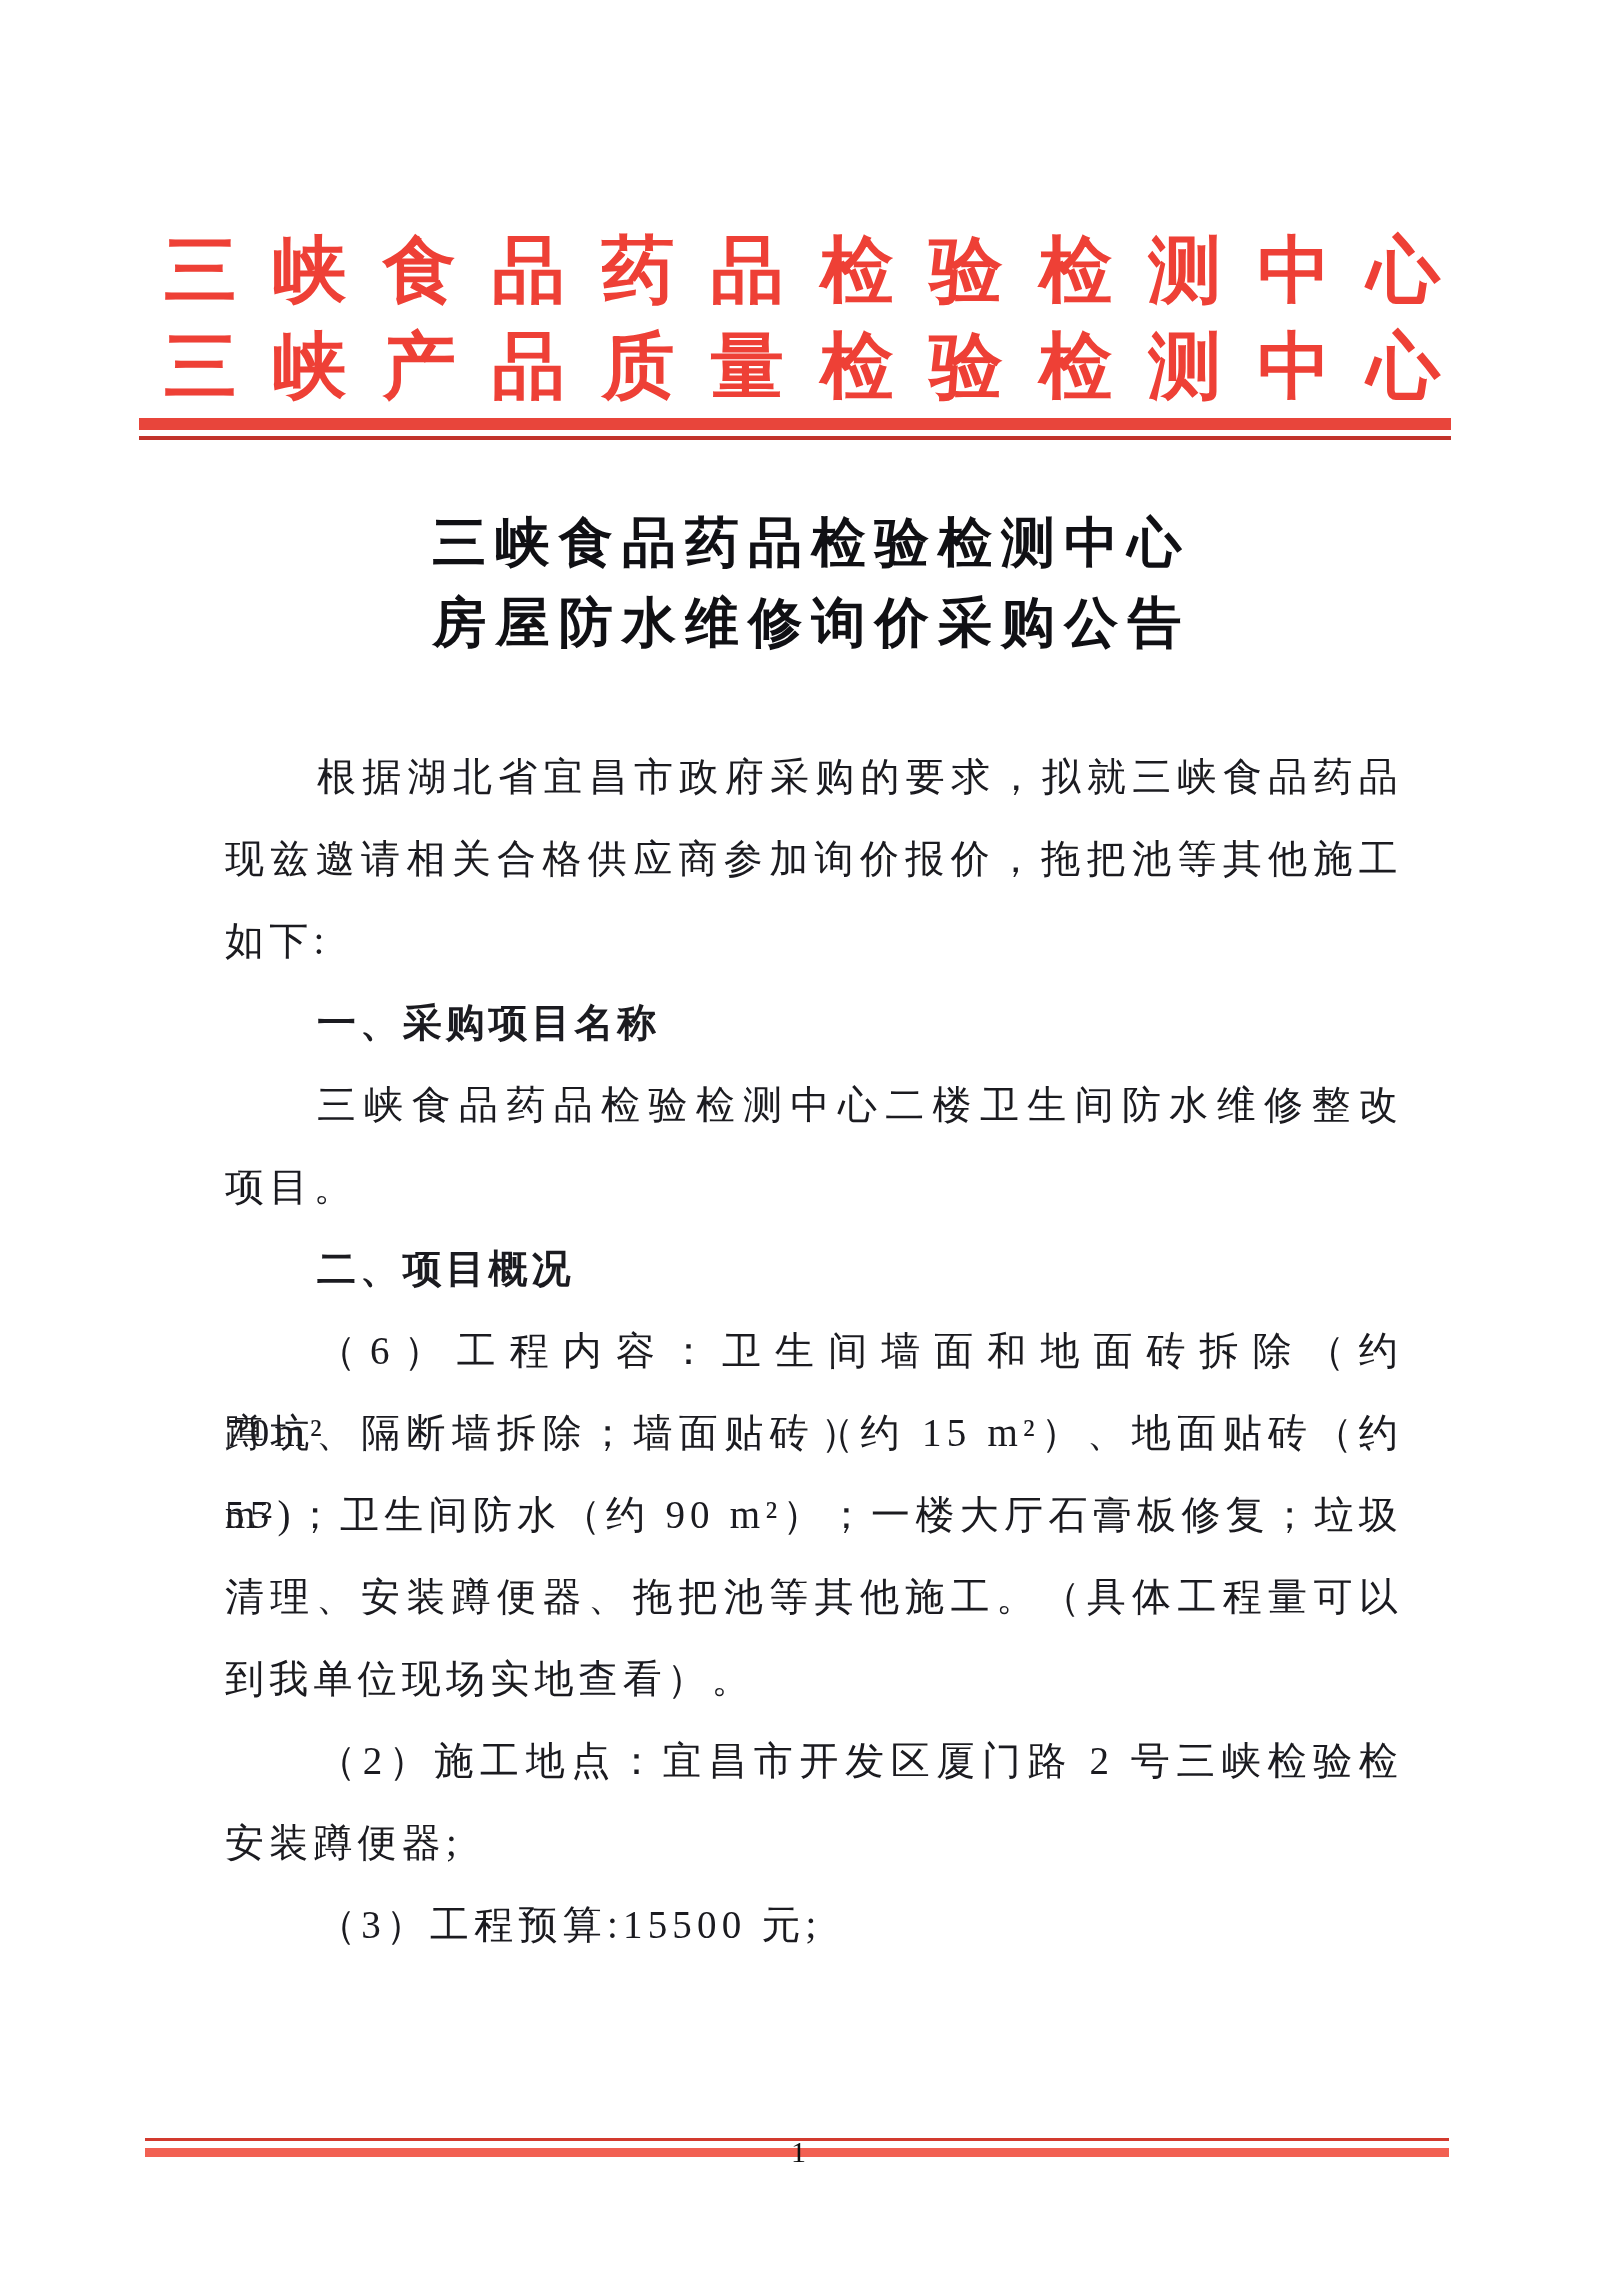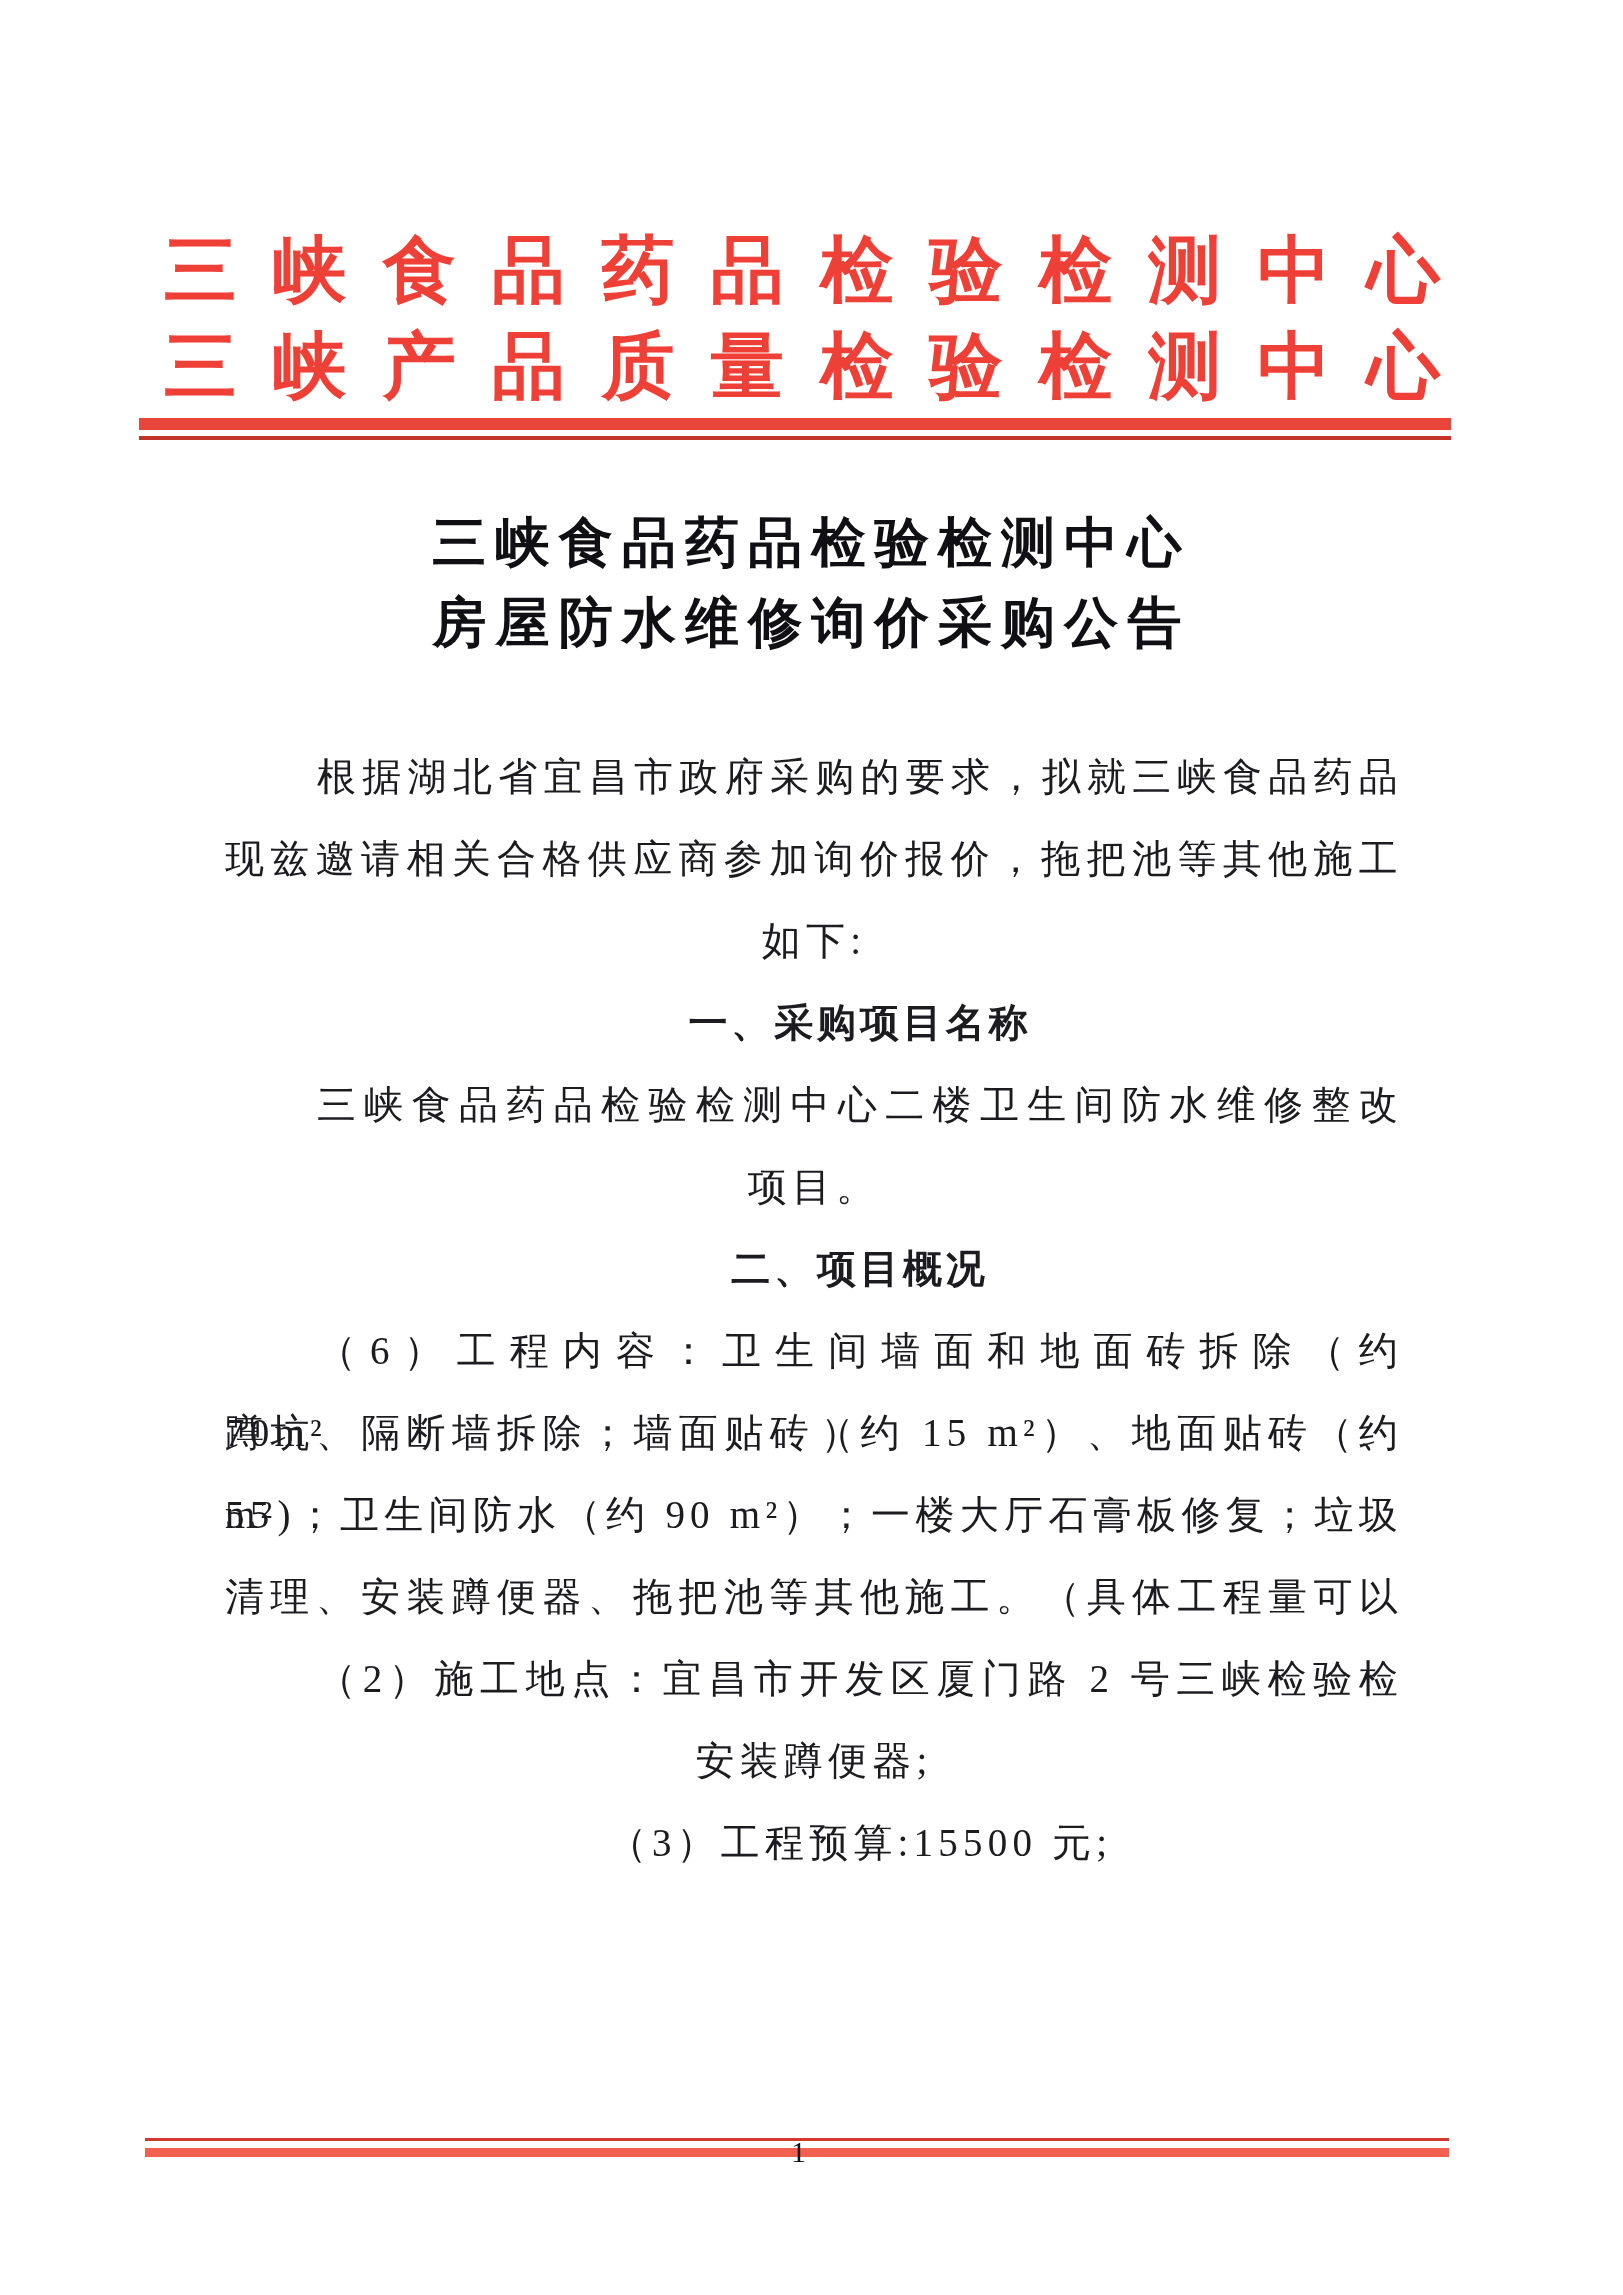--- a/index.html
+++ b/index.html
@@ -66,21 +66,21 @@
     position:absolute;
     left:225px; top:736px;
     width:1178px;
   }
   .body-line {
     height:82px;
     line-height:82px;
     font-size:39px;
     letter-spacing:5.2px;
     color:#1b1b20;
-    text-align:center;
+    text-align:left;
   }
   .body-line.justify {
     text-align:justify;
     text-align-last:justify;
   }
   .body-line.indent { text-indent:92px; }
   .body-line.bold {
     font-weight:700;
     font-family:"Liberation Sans","DejaVu Sans",sans-serif;
     letter-spacing:3.9px;
@@ -132,20 +132,21 @@
       <div class="body-line justify">现兹邀请相关合格供应商参加询价报价，拖把池等其他施工</div>
       <div class="body-line">如下:</div>
       <div class="body-line indent bold">一、采购项目名称</div>
       <div class="body-line indent justify">三峡食品药品检验检测中心二楼卫生间防水维修整改</div>
       <div class="body-line">项目。</div>
       <div class="body-line indent bold">二、项目概况</div>
       <div class="body-line indent justify">（6）工程内容：卫生间墙面和地面砖拆除（约 70m²）、</div>
       <div class="body-line justify">蹲坑、隔断墙拆除；墙面贴砖（约 15 m²）、地面贴砖（约 55</div>
       <div class="body-line justify">m²)；卫生间防水（约 90 m²）；一楼大厅石膏板修复；垃圾</div>
       <div class="body-line justify">清理、安装蹲便器、拖把池等其他施工。（具体工程量可以</div>
+      <div class="body-line">到我单位现场实地查看）。</div>
       <div class="body-line indent justify">（2）施工地点：宜昌市开发区厦门路 2 号三峡检验检</div>
       <div class="body-line">安装蹲便器;</div>
       <div class="body-line indent">（3）工程预算:15500 元;</div>
     </div>
 
   <div class="foot-rule-thin"></div>
   <div class="foot-rule-thick"></div>
   <div class="page-number">1</div>
 
 </div>

